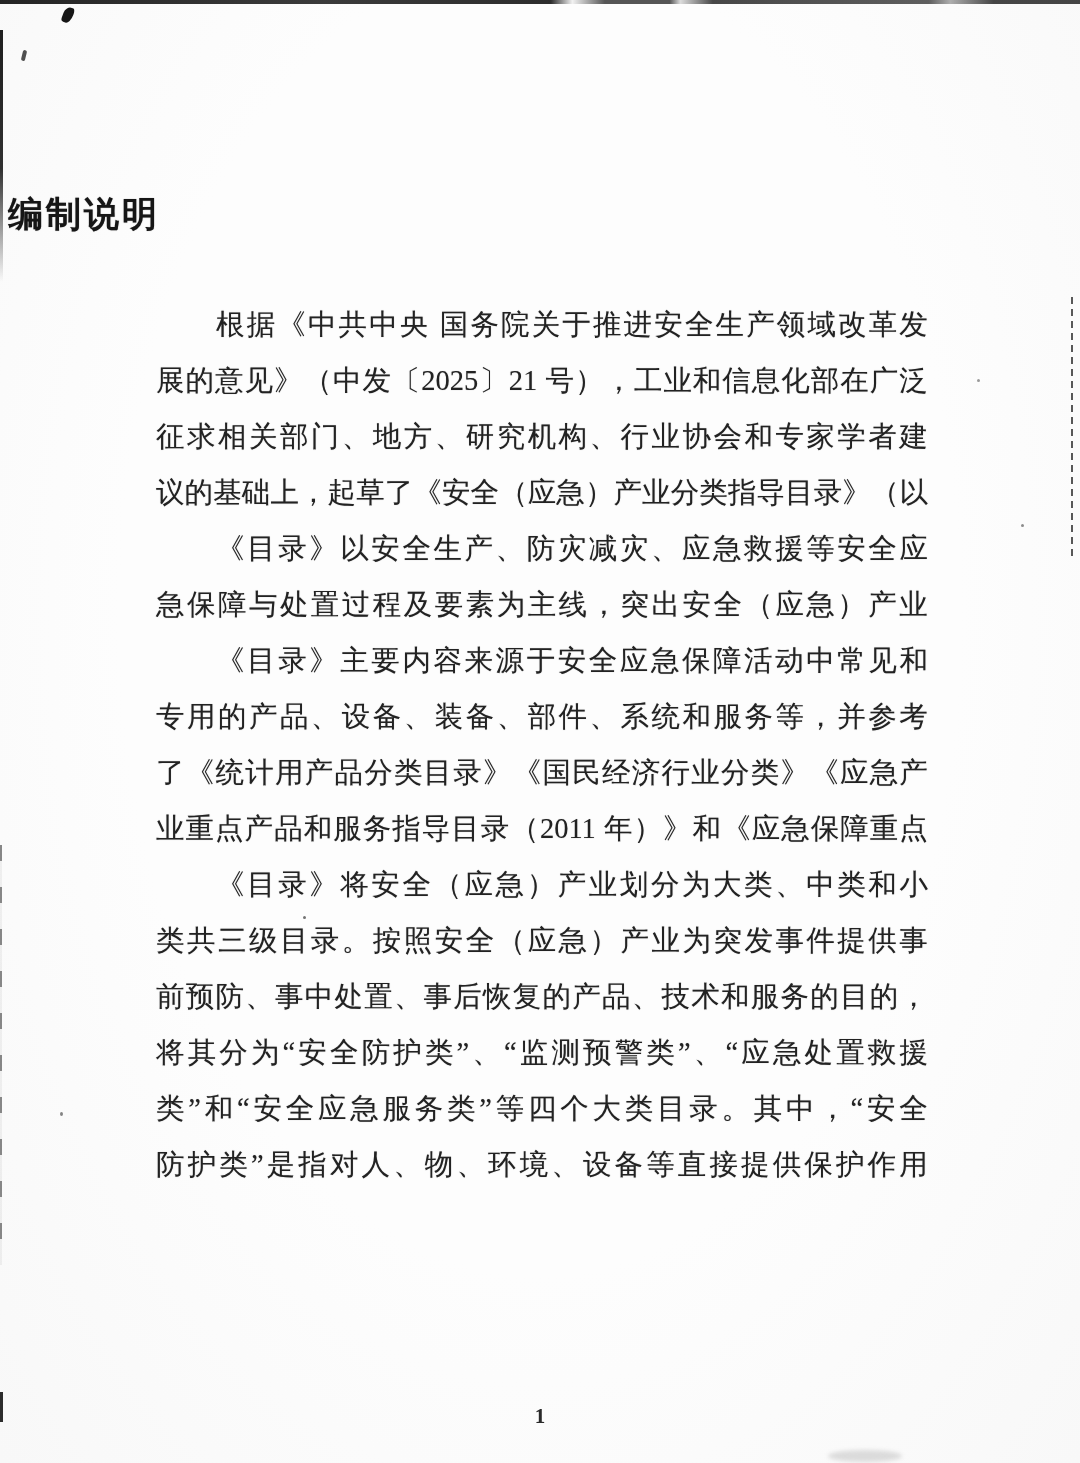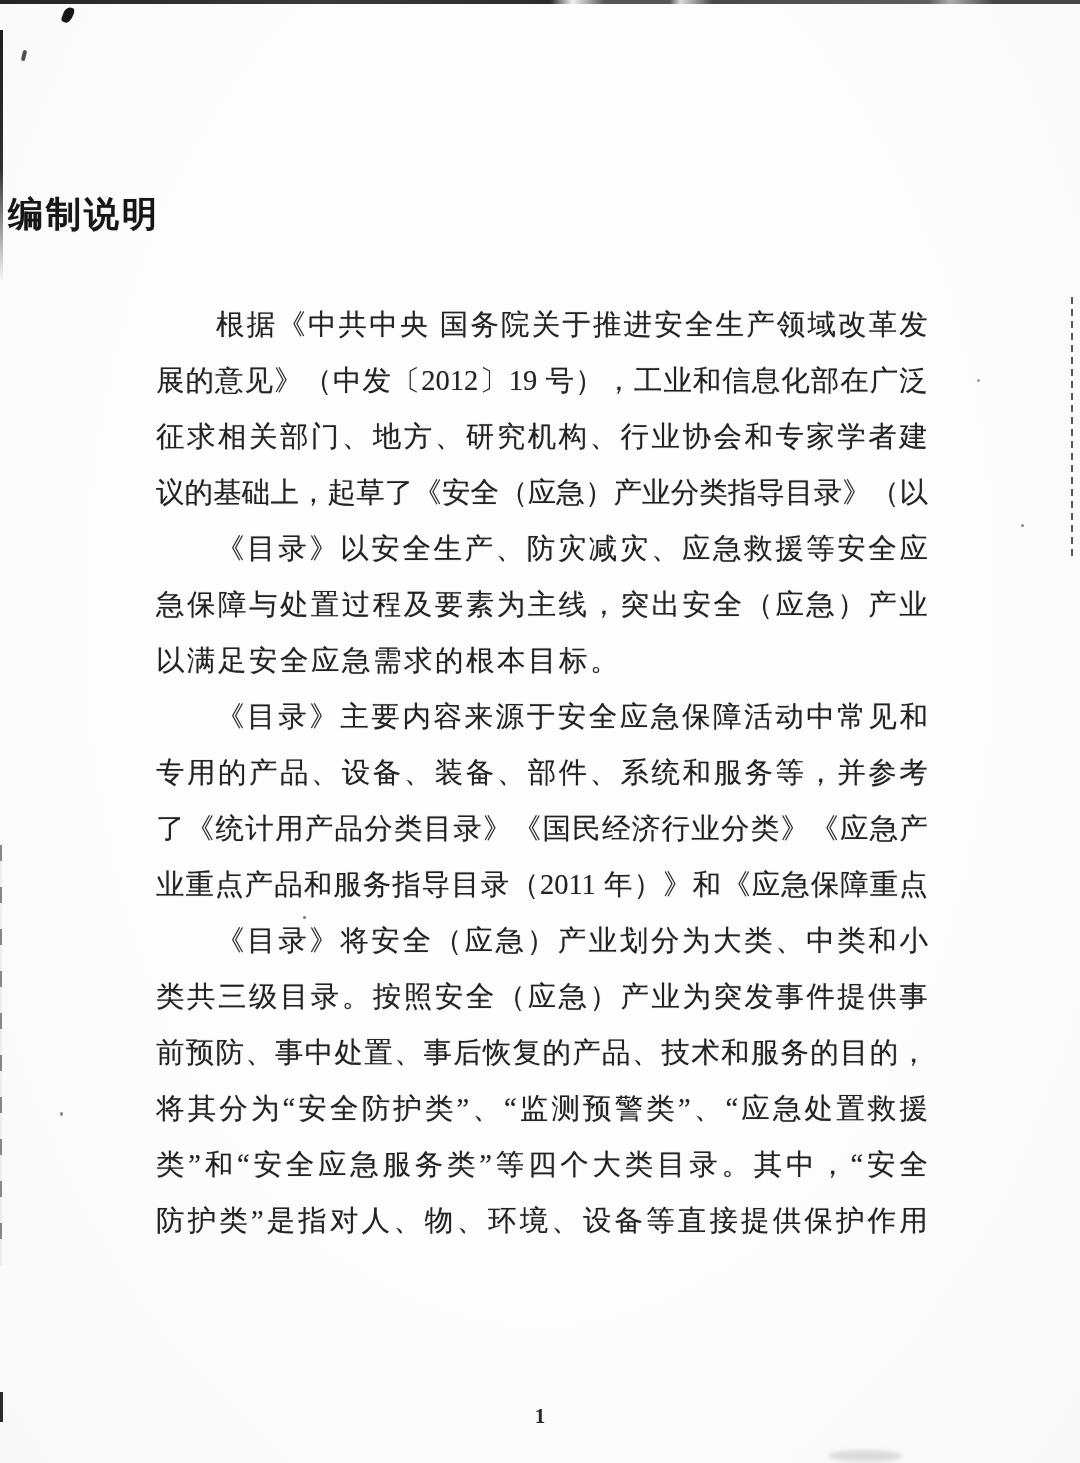--- a/index.html
+++ b/index.html
@@ -162,23 +162,23 @@
         <div class="line justify">
           <span class="ch">展</span>
           <span class="ch">的</span>
           <span class="ch">意</span>
           <span class="ch">见</span>
           <span class="ch">》</span>
           <span class="ch">（</span>
           <span class="ch">中</span>
           <span class="ch">发</span>
           <span class="ch">〔</span>
-          <span class="ch">2012</span>
+          <span class="ch">2025</span>
           <span class="ch">〕</span>
-          <span class="ch">19 </span>
+          <span class="ch">21 </span>
           <span class="ch">号</span>
           <span class="ch">）</span>
           <span class="ch">，</span>
           <span class="ch">工</span>
           <span class="ch">业</span>
           <span class="ch">和</span>
           <span class="ch">信</span>
           <span class="ch">息</span>
           <span class="ch">化</span>
           <span class="ch">部</span>
@@ -289,21 +289,20 @@
           <span class="ch">出</span>
           <span class="ch">安</span>
           <span class="ch">全</span>
           <span class="ch">（</span>
           <span class="ch">应</span>
           <span class="ch">急</span>
           <span class="ch">）</span>
           <span class="ch">产</span>
           <span class="ch">业</span>
         </div>
-        <div class="line last">以满足安全应急需求的根本目标。</div>
       </div>
       <div class="paragraph">
         <div class="line justify indent">
           <span class="ch">《</span>
           <span class="ch">目</span>
           <span class="ch">录</span>
           <span class="ch">》</span>
           <span class="ch">主</span>
           <span class="ch">要</span>
           <span class="ch">内</span>

